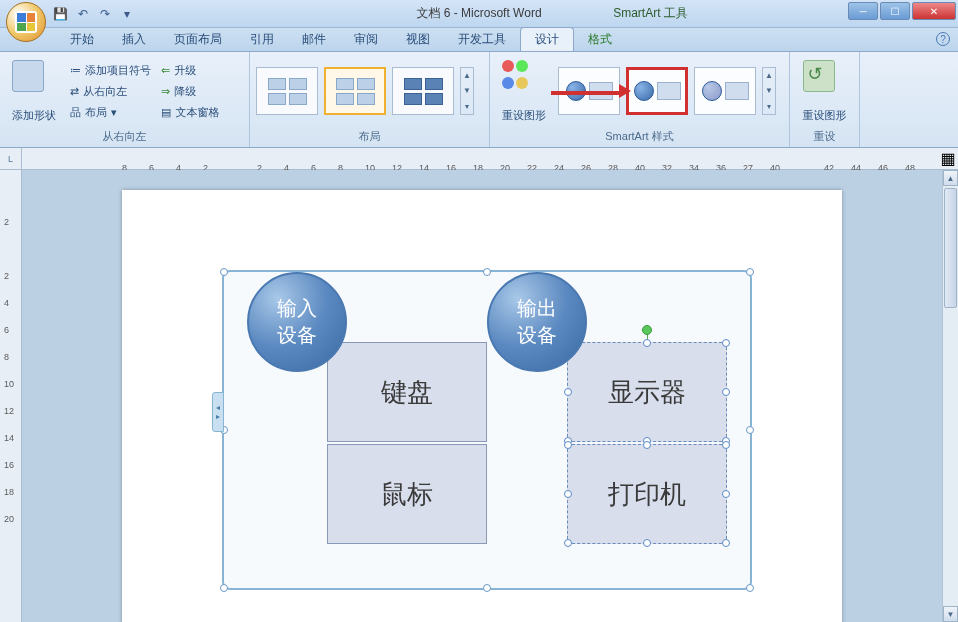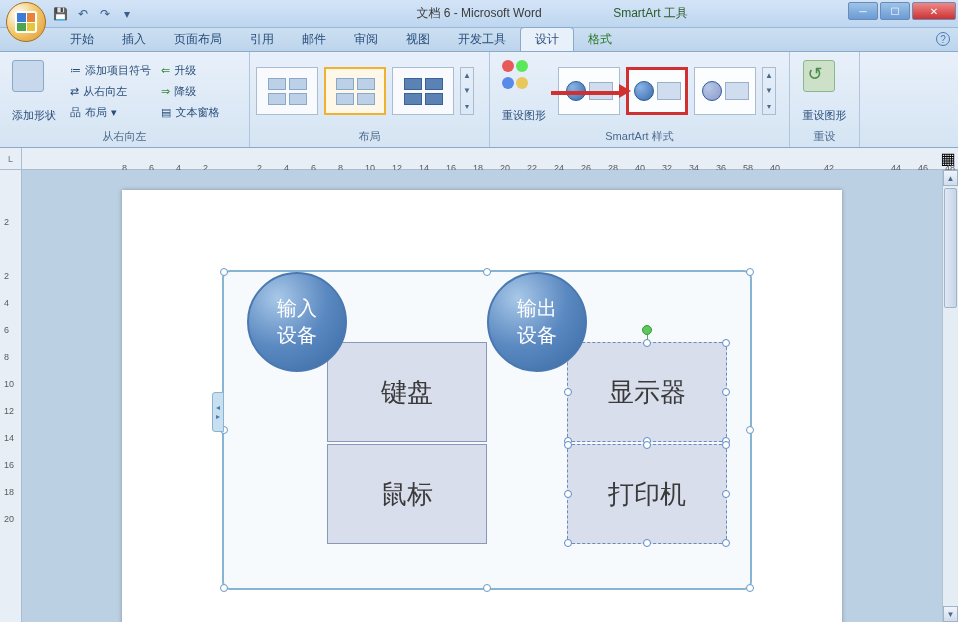--- a/index.html
+++ b/index.html
@@ -261,25 +261,25 @@
         <span style="width: 10px;">18</span>
         <span style="width: 10px;">20</span>
         <span style="width: 10px;">22</span>
         <span style="width: 10px;">24</span>
         <span style="width: 10px;">26</span>
         <span style="width: 10px;">28</span>
         <span style="width: 10px;">40</span>
         <span style="width: 10px;">32</span>
         <span style="width: 10px;">34</span>
         <span style="width: 10px;">36</span>
-        <span style="width: 10px;">58</span>
+        <span style="width: 10px;">27</span>
         <span style="width: 10px;">40</span>
         <span style="width: 10px;"></span>
         <span style="width: 10px;">42</span>
-        <span style="width: 10px; margin-left: 40px;">44</span>
+        <span style="width: 10px;">44</span>
         <span style="width: 10px;">46</span>
         <span style="width: 10px;">48</span>
       </div>
     </div>
   <div class="ruler-right-icon">▦</div>
 </div>
 
 <div class="doc-area">
   <div class="vruler">
     <div class="vruler-ticks" id="vticks">

